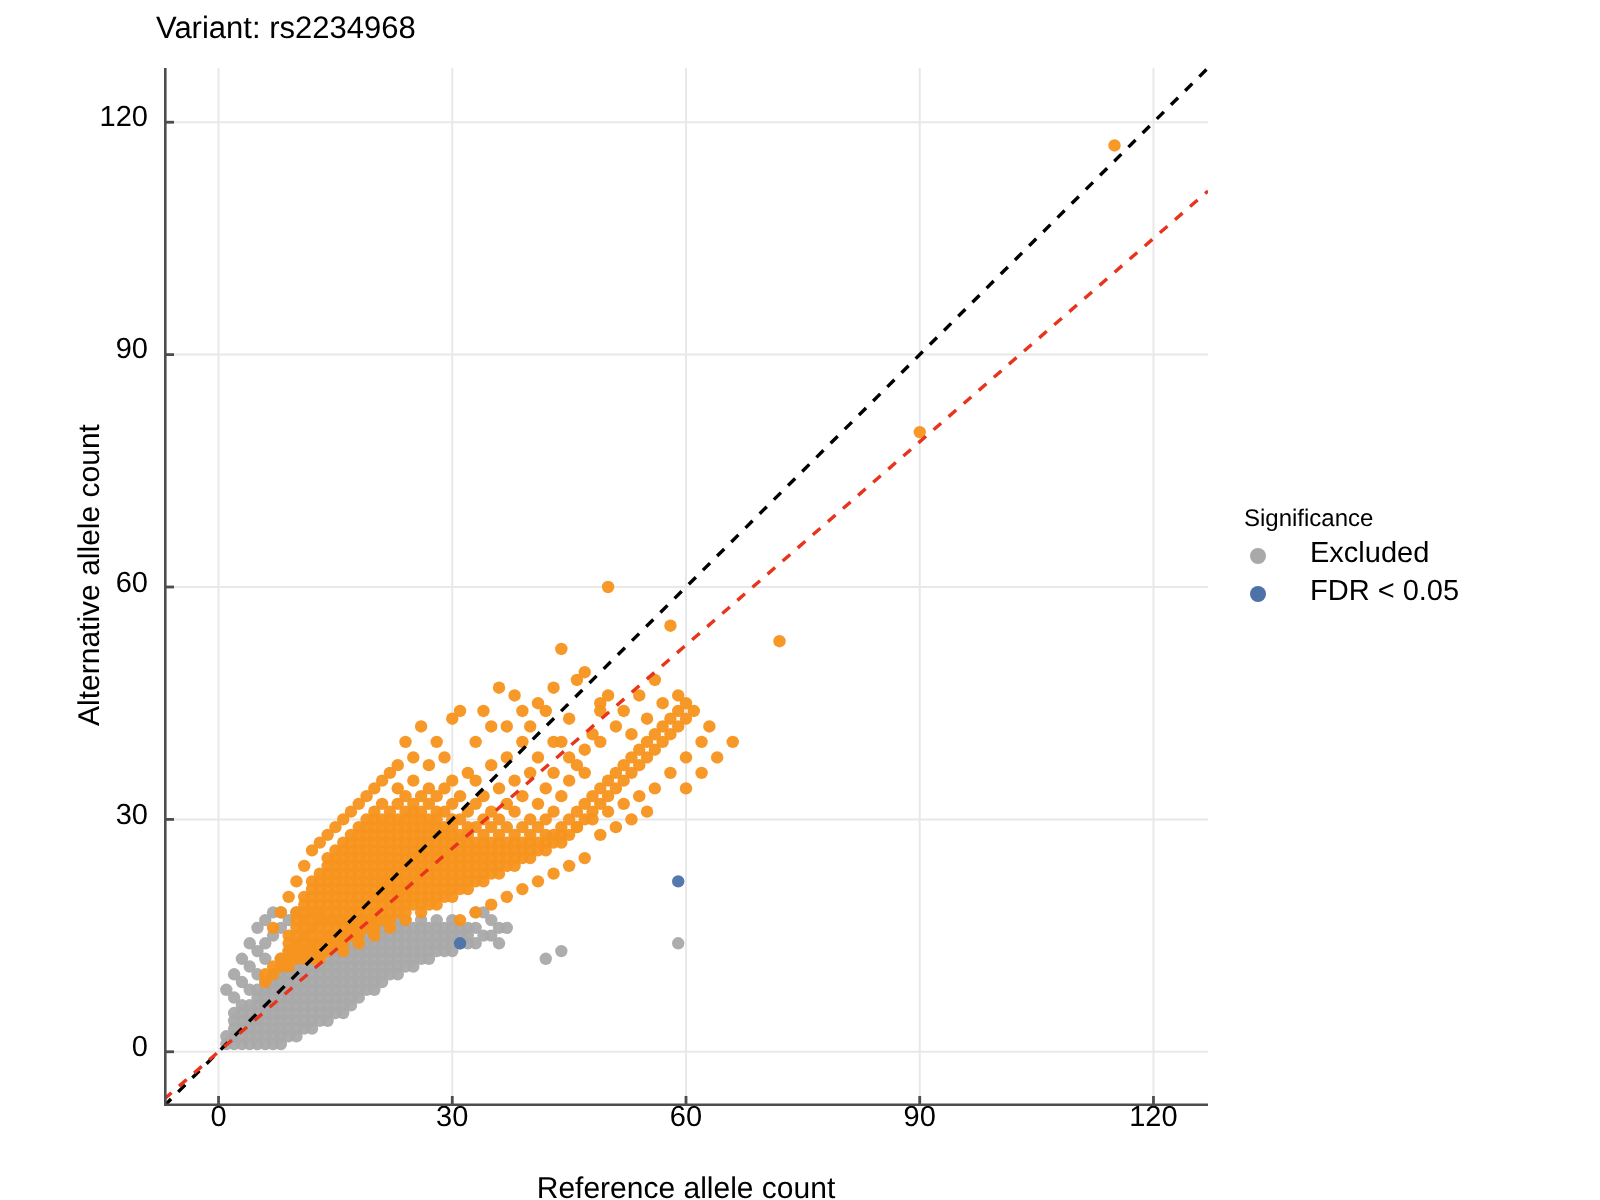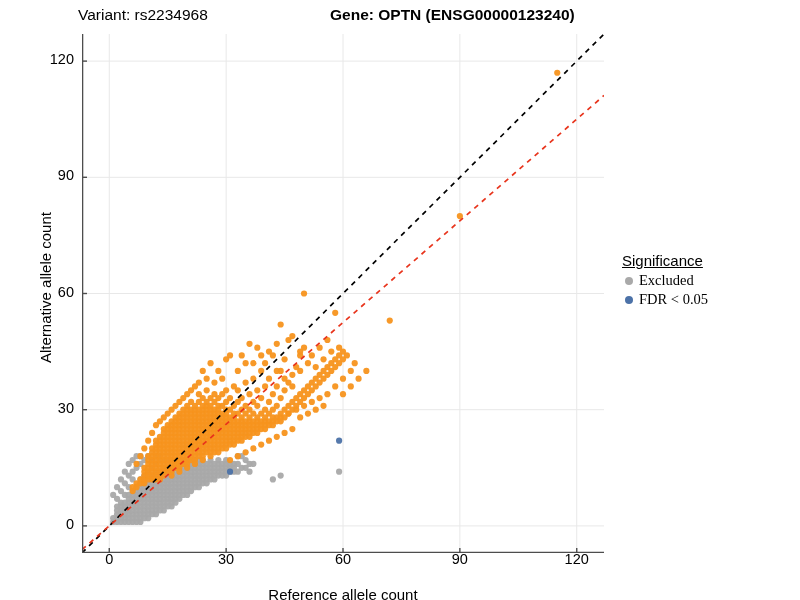--- a/index.html
+++ b/index.html
@@ -112,24 +112,23 @@
   #panel svg { display: block; }
 
   
   #legend {
     position: absolute;
     left: 622px;
     top: 252px;
     width: 175px;
   }
   .legend-title {
-    font-size: 15px;
+    font-size: 12px;
     margin-bottom: 2px;
     white-space: nowrap;
-    text-decoration: underline;
   }
   .legend-item {
     display: flex;
     align-items: center;
     height: 19px;
     white-space: nowrap;
   }
   .legend-key {
     width: 14px;
     height: 19px;
@@ -138,33 +137,31 @@
     justify-content: center;
     flex: 0 0 14px;
   }
   .legend-dot {
     width: 8px; height: 8px;
     border-radius: 50%;
     display: block;
   }
   .legend-label {
     font-size: 14.5px;
-    margin-left: 3px;
+    margin-left: 19px;
     line-height: 19px;
-    font-family: Liberation Serif, serif;
   }
 </style>
 </head>
 <body>
 
 <div id="figure">
 
   <div class="title-row">
     <div class="title-variant">Variant: rs2234968</div>
-    <div class="title-gene">Gene: OPTN (ENSG00000123240)</div>
   </div>
 
   <div class="ylab">Alternative allele count</div>
 
   <div class="xlab">Reference allele count</div>
 
   <div class="ytick-wrap" id="ytick-wrap">
       <div class="ytick" style="top: 515.888px;">0</div>
       <div class="ytick" style="top: 399.694px;">30</div>
       <div class="ytick" style="top: 283.5px;">60</div>

